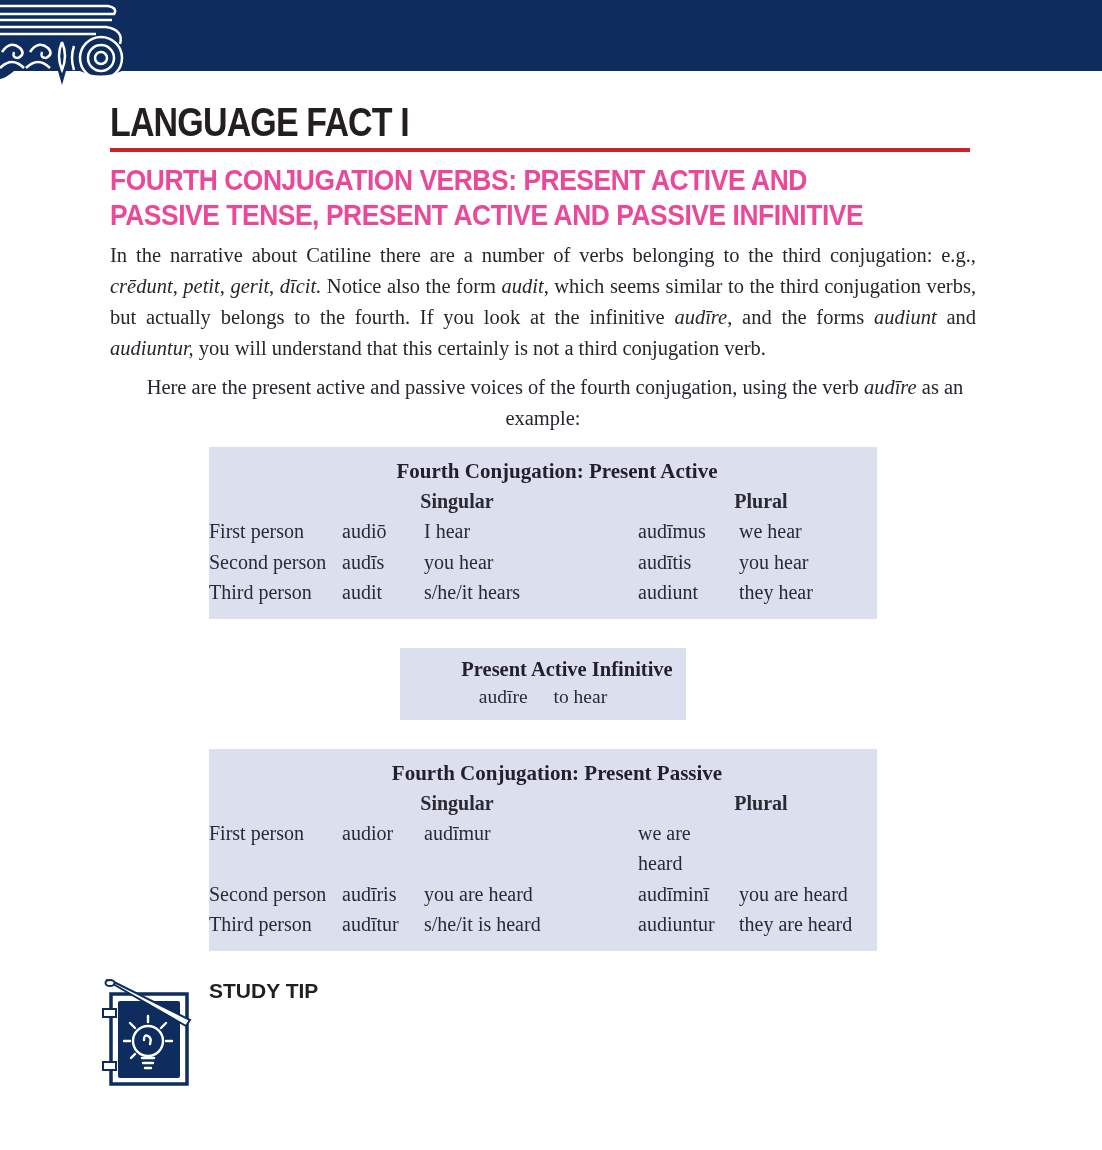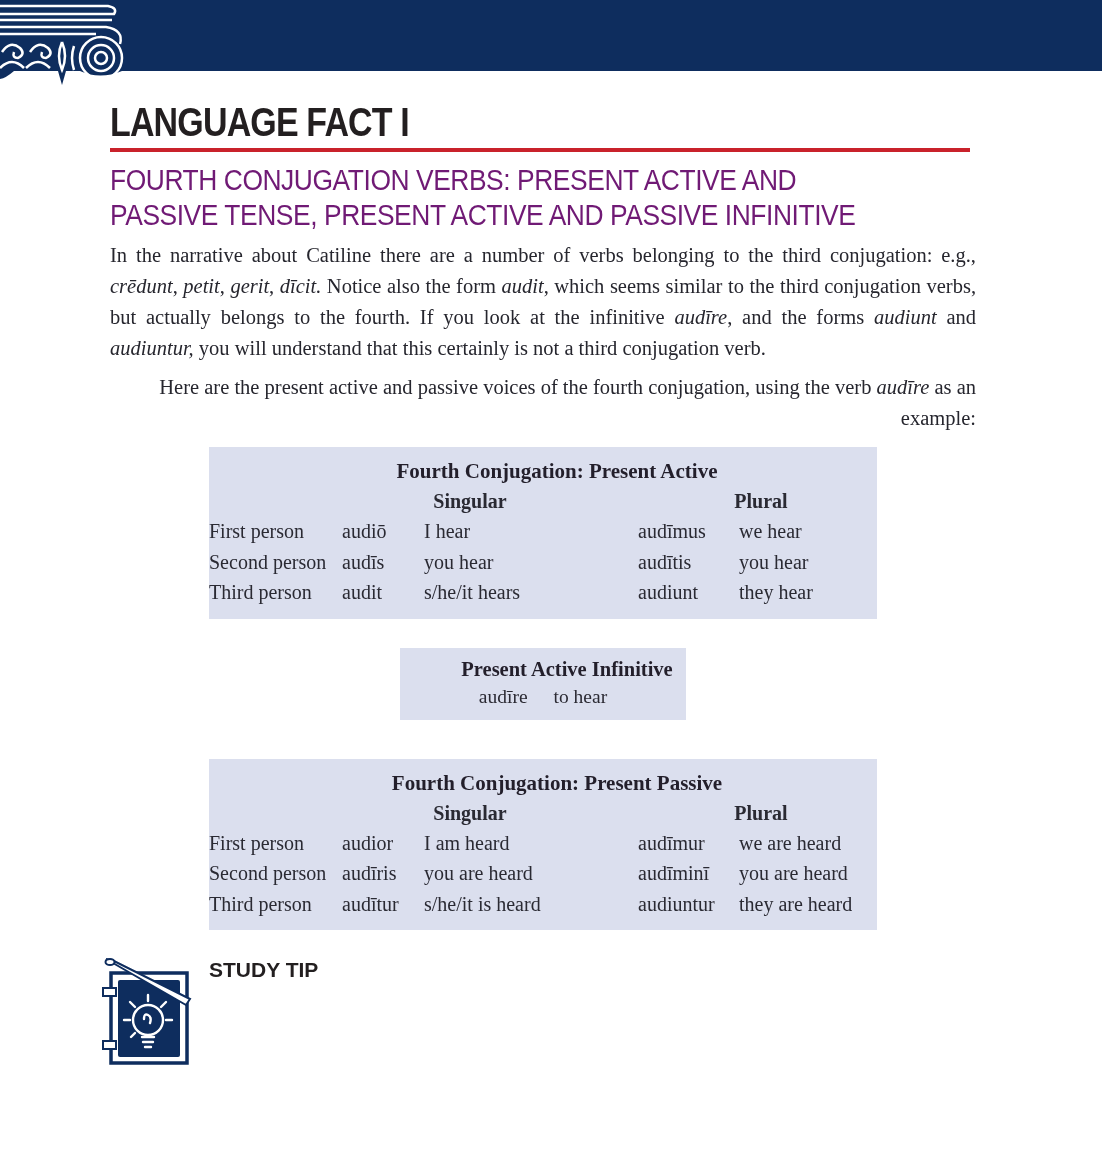--- a/index.html
+++ b/index.html
@@ -38,61 +38,61 @@
     color: #231f20;
     letter-spacing: -1px;
     transform: scaleX(0.85);
     transform-origin: left center;
     white-space: nowrap;
   }
   .red-rule { height: 4px; background: #c9222b; margin: 4px 0 10px 0; width: 860px; }
 
   .h2 {
     font-family: "Liberation Sans", sans-serif;
-    font-weight: normal;
+    font-weight: bold;
     font-size: 30px;
-    color: #701a75;
+    color: #ec4899;
     letter-spacing: -0.5px;
   }
   .h2 .line {
     transform: scaleX(0.88);
     transform-origin: left center;
     white-space: nowrap;
     line-height: 35px;
   }
 
   .para {
     font-size: 20.5px;
     line-height: 31px;
     text-align: justify;
     color: #26262e;
     margin-top: 8px;
   }
-  .para.indent { text-indent: 24px; text-align: right; }
+  .para.indent { text-indent: 24px; text-align: center; }
 
   
   .conj-table {
     width: 668px;
     margin: 13px auto 0 auto;
     background: #dbdfee;
     padding: 9px 0 11px 0;
     font-size: 20px;
     color: #2a2a33;
   }
   .t-title {
     text-align: center;
     font-weight: bold;
     font-size: 21px;
     line-height: 30px;
     color: #231f2b;
     padding-left: 28px;
   }
   .t-headrow { position: relative; height: 30px; font-weight: bold; }
   .t-headrow .hdr { position: absolute; transform: translateX(-50%); line-height: 30px; }
-  .t-headrow .hdr.sg { left: 261px; }
+  .t-headrow .hdr.sg { left: 248px; }
   .t-headrow .hdr.pl { left: 552px; }
   .t-row {
     display: grid;
     grid-template-columns: 133px 82px 214px 101px 1fr;
     line-height: 30.5px;
   }
 
   .inf-box {
     width: 286px;
     margin: 29px auto 0 auto;
@@ -201,30 +201,29 @@
     </div>
   </div>
 
   <div class="inf-box">
     <div class="inf-title">Present Active Infinitive</div>
     <div class="inf-line">
       <span class="latin">audīre</span><span>to hear</span>
     </div>
   </div>
 
-  <div class="conj-table" style="margin-top:39px;">
+  <div class="conj-table" style="margin-top:29px;">
     <div class="t-title">Fourth Conjugation: Present Passive</div>
     <div class="t-headrow">
       <span class="hdr sg">Singular</span>
       <span class="hdr pl">Plural</span>
     </div>
     <div class="t-row">
       <span>First person</span>
       <span>audior</span>
-      <span>I am heard</span>
       <span>audīmur</span>
       <span>we are heard</span>
     </div>
     <div class="t-row">
       <span>Second person</span>
       <span>audīris</span>
       <span>you are heard</span>
       <span>audīminī</span>
       <span>you are heard</span>
     </div>

